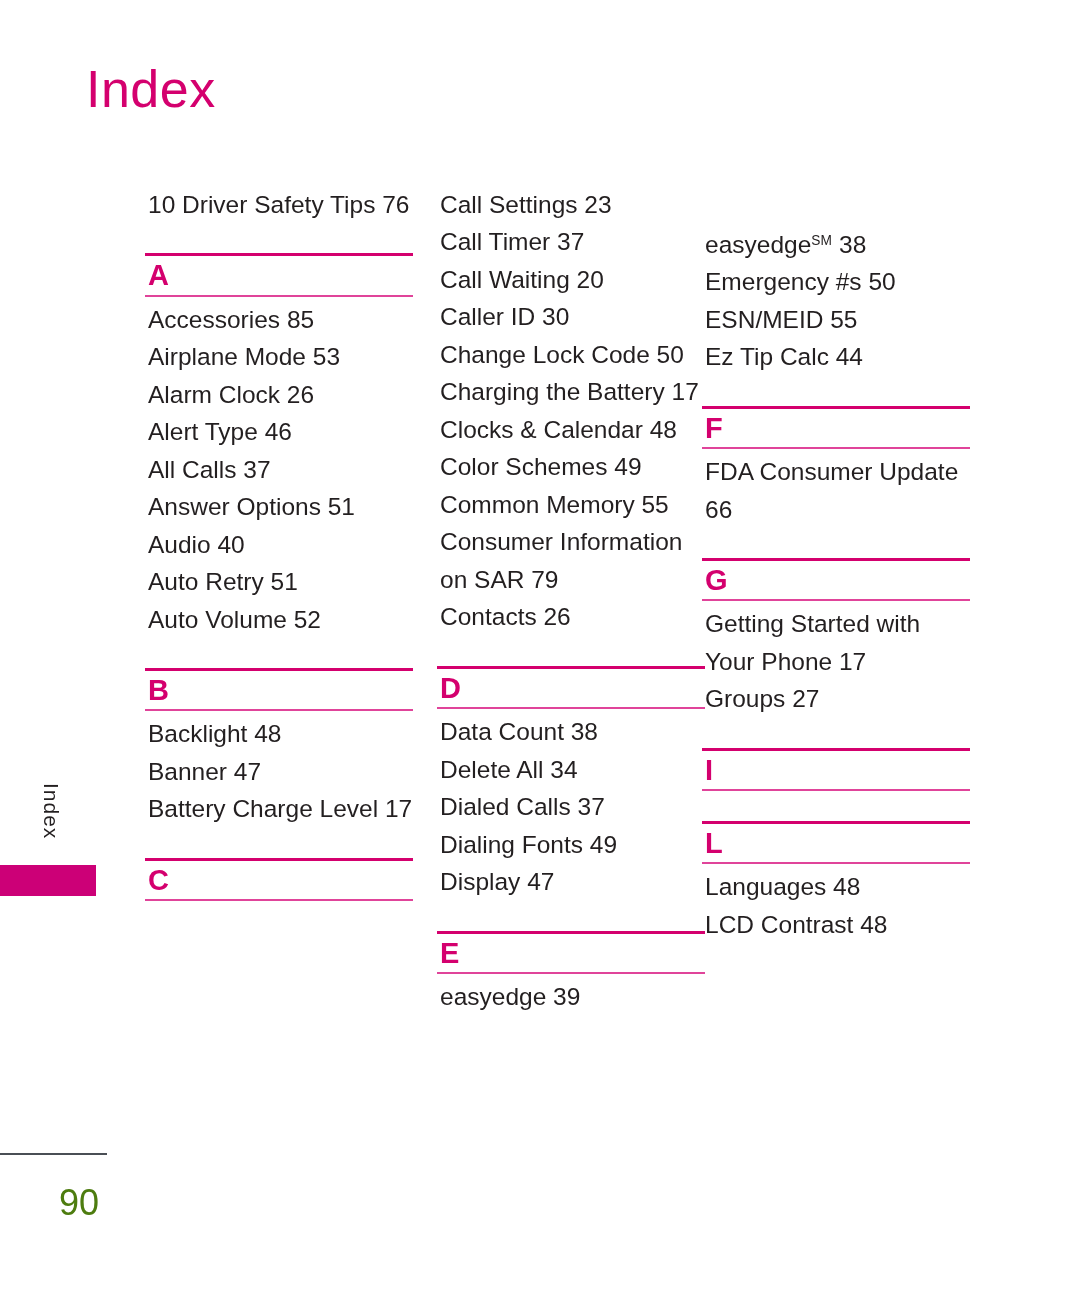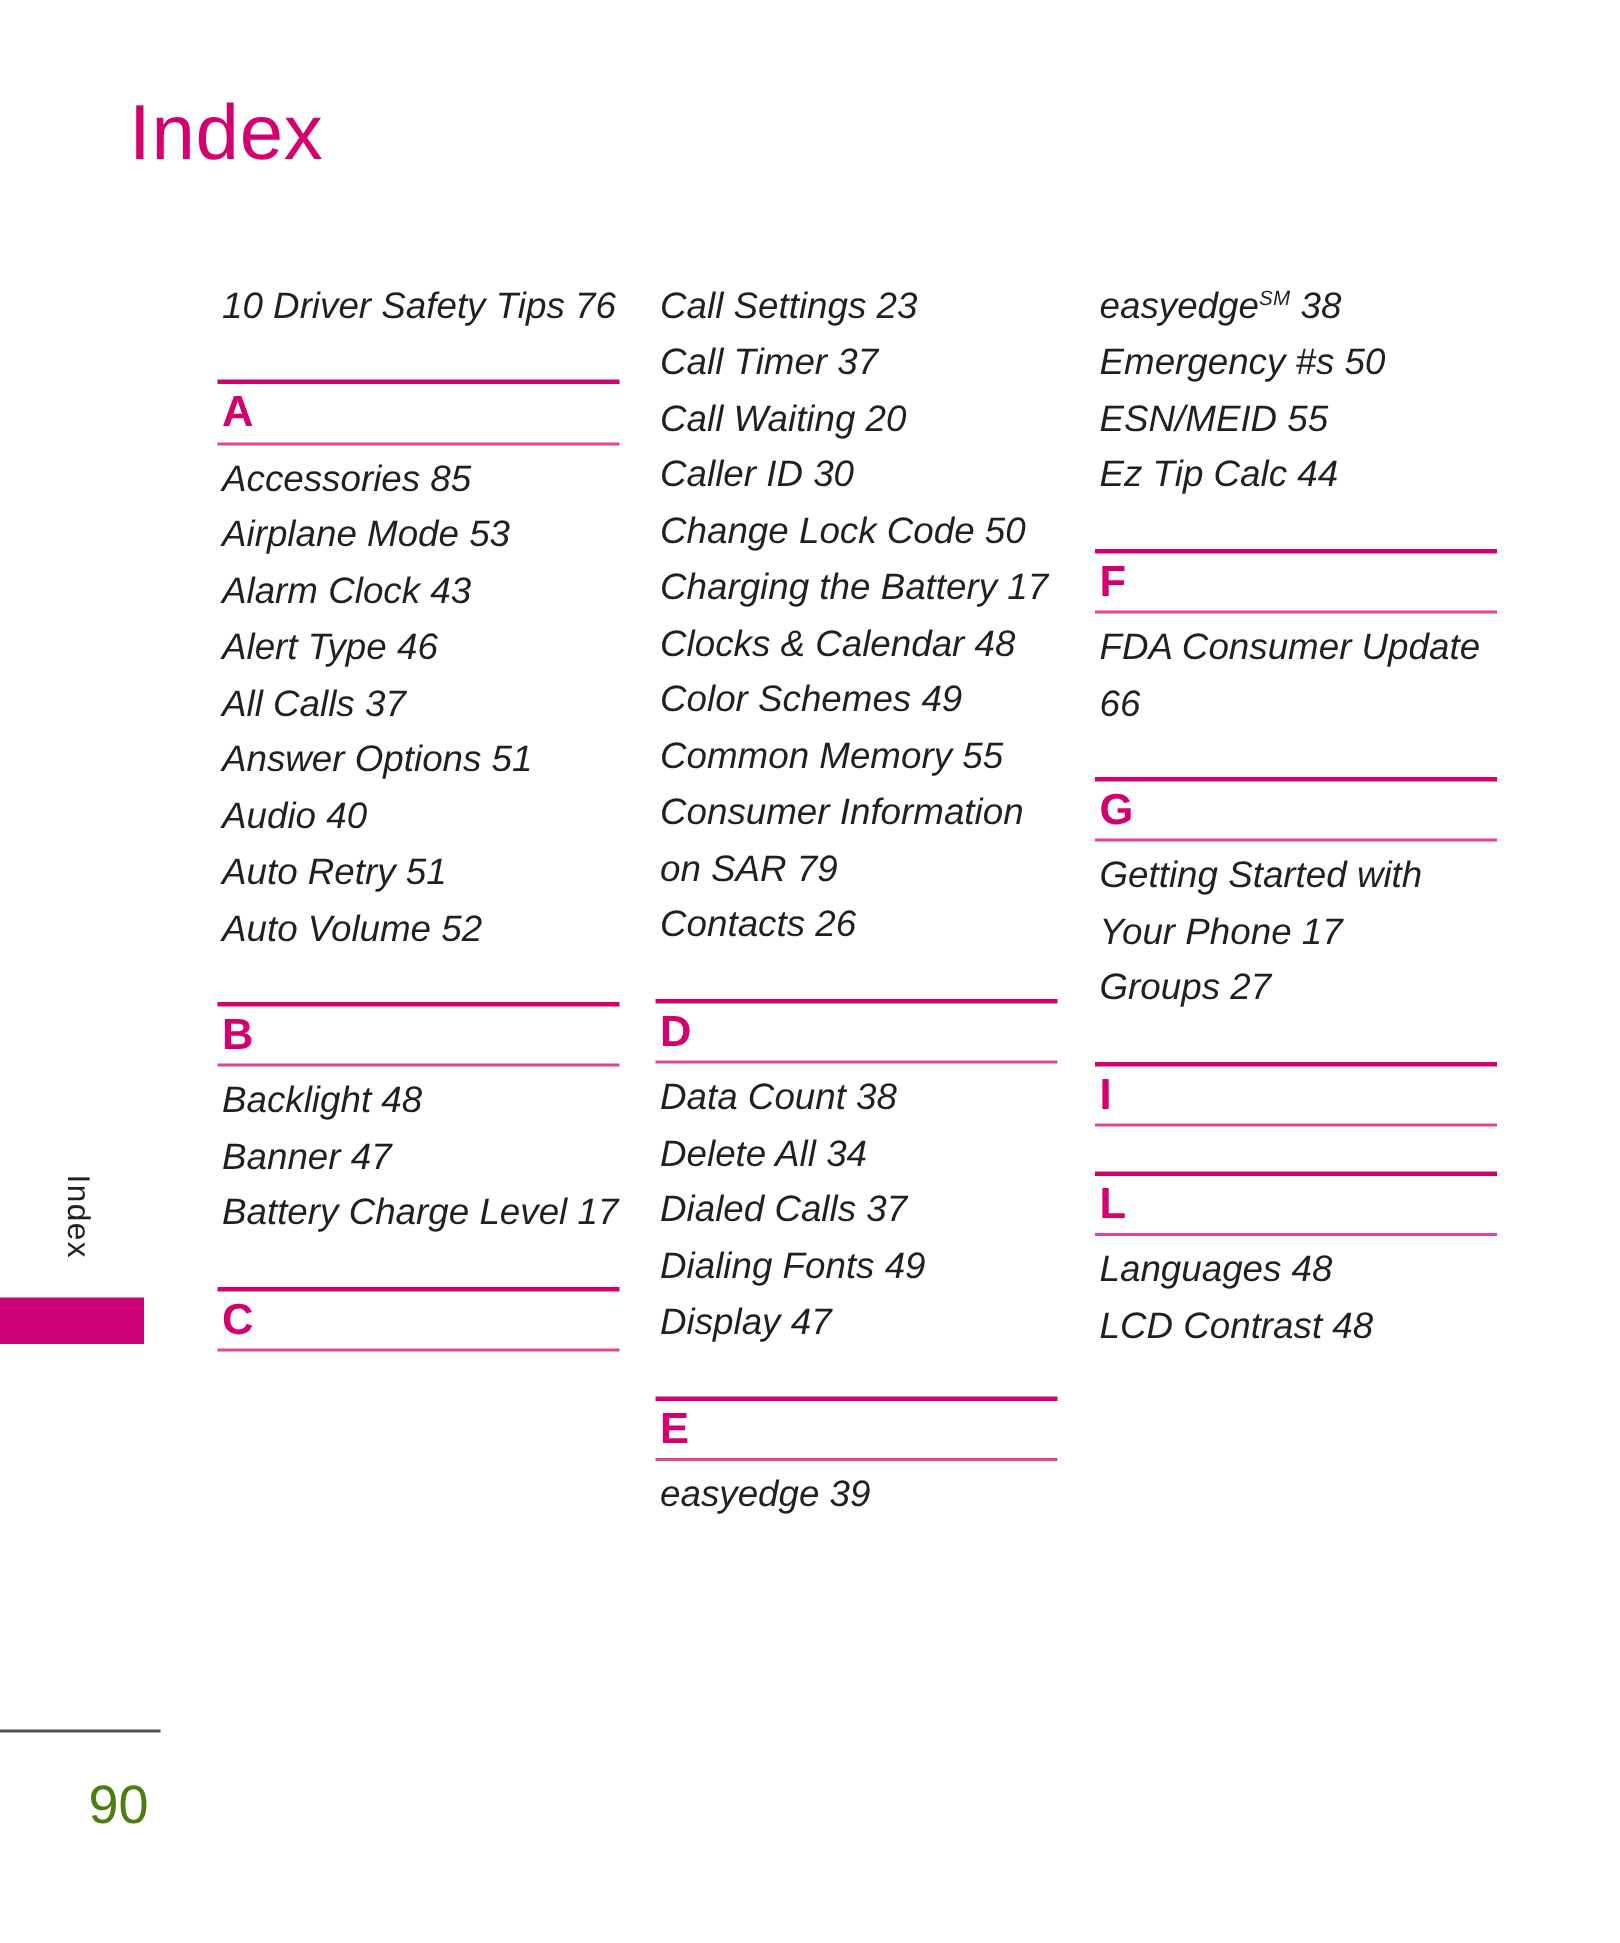--- a/index.html
+++ b/index.html
@@ -69,21 +69,21 @@
   }
 
   
   .column {
     position: absolute;
     top: 186px;
     width: 268px;
   }
   #column-1 { left: 145px; }
   #column-2 { left: 437px; }
-  #column-3 { left: 730px; }
+  #column-3 { left: 702px; margin-top: 40px; }
 
   
   .section-heading {
     margin-top: 30px;
     margin-bottom: 4px;
   }
   .rule-top {
     width: 100%;
     height: 3px;
     background: #d4006e;
@@ -99,21 +99,20 @@
     color: #d4006e;
     line-height: 1.32;
     padding-left: 3px;
   }
 
   
   .entry-list {
     margin: 0;
     padding: 0;
     list-style: none;
-    font-style: italic;
   }
   .entry {
     font-size: 24.5px;
     line-height: 1.53;
     color: #231f20;
     padding-left: 3px;
   }
   .entry sup {
     font-size: 0.56em;
     vertical-align: 0.62em;
@@ -140,21 +139,21 @@
     </div>
     <div class="group">
       <div class="section-heading">
         <div class="rule-top"></div>
         <div class="letter">A</div>
         <div class="rule-bottom"></div>
       </div>
       <ul class="entry-list">
         <li class="entry">Accessories 85</li>
         <li class="entry">Airplane Mode 53</li>
-        <li class="entry">Alarm Clock 43</li>
+        <li class="entry">Alarm Clock 26</li>
         <li class="entry">Alert Type 46</li>
         <li class="entry">All Calls 37</li>
         <li class="entry">Answer Options 51</li>
         <li class="entry">Audio 40</li>
         <li class="entry">Auto Retry 51</li>
         <li class="entry">Auto Volume 52</li>
       </ul>
     </div>
     <div class="group">
       <div class="section-heading">

